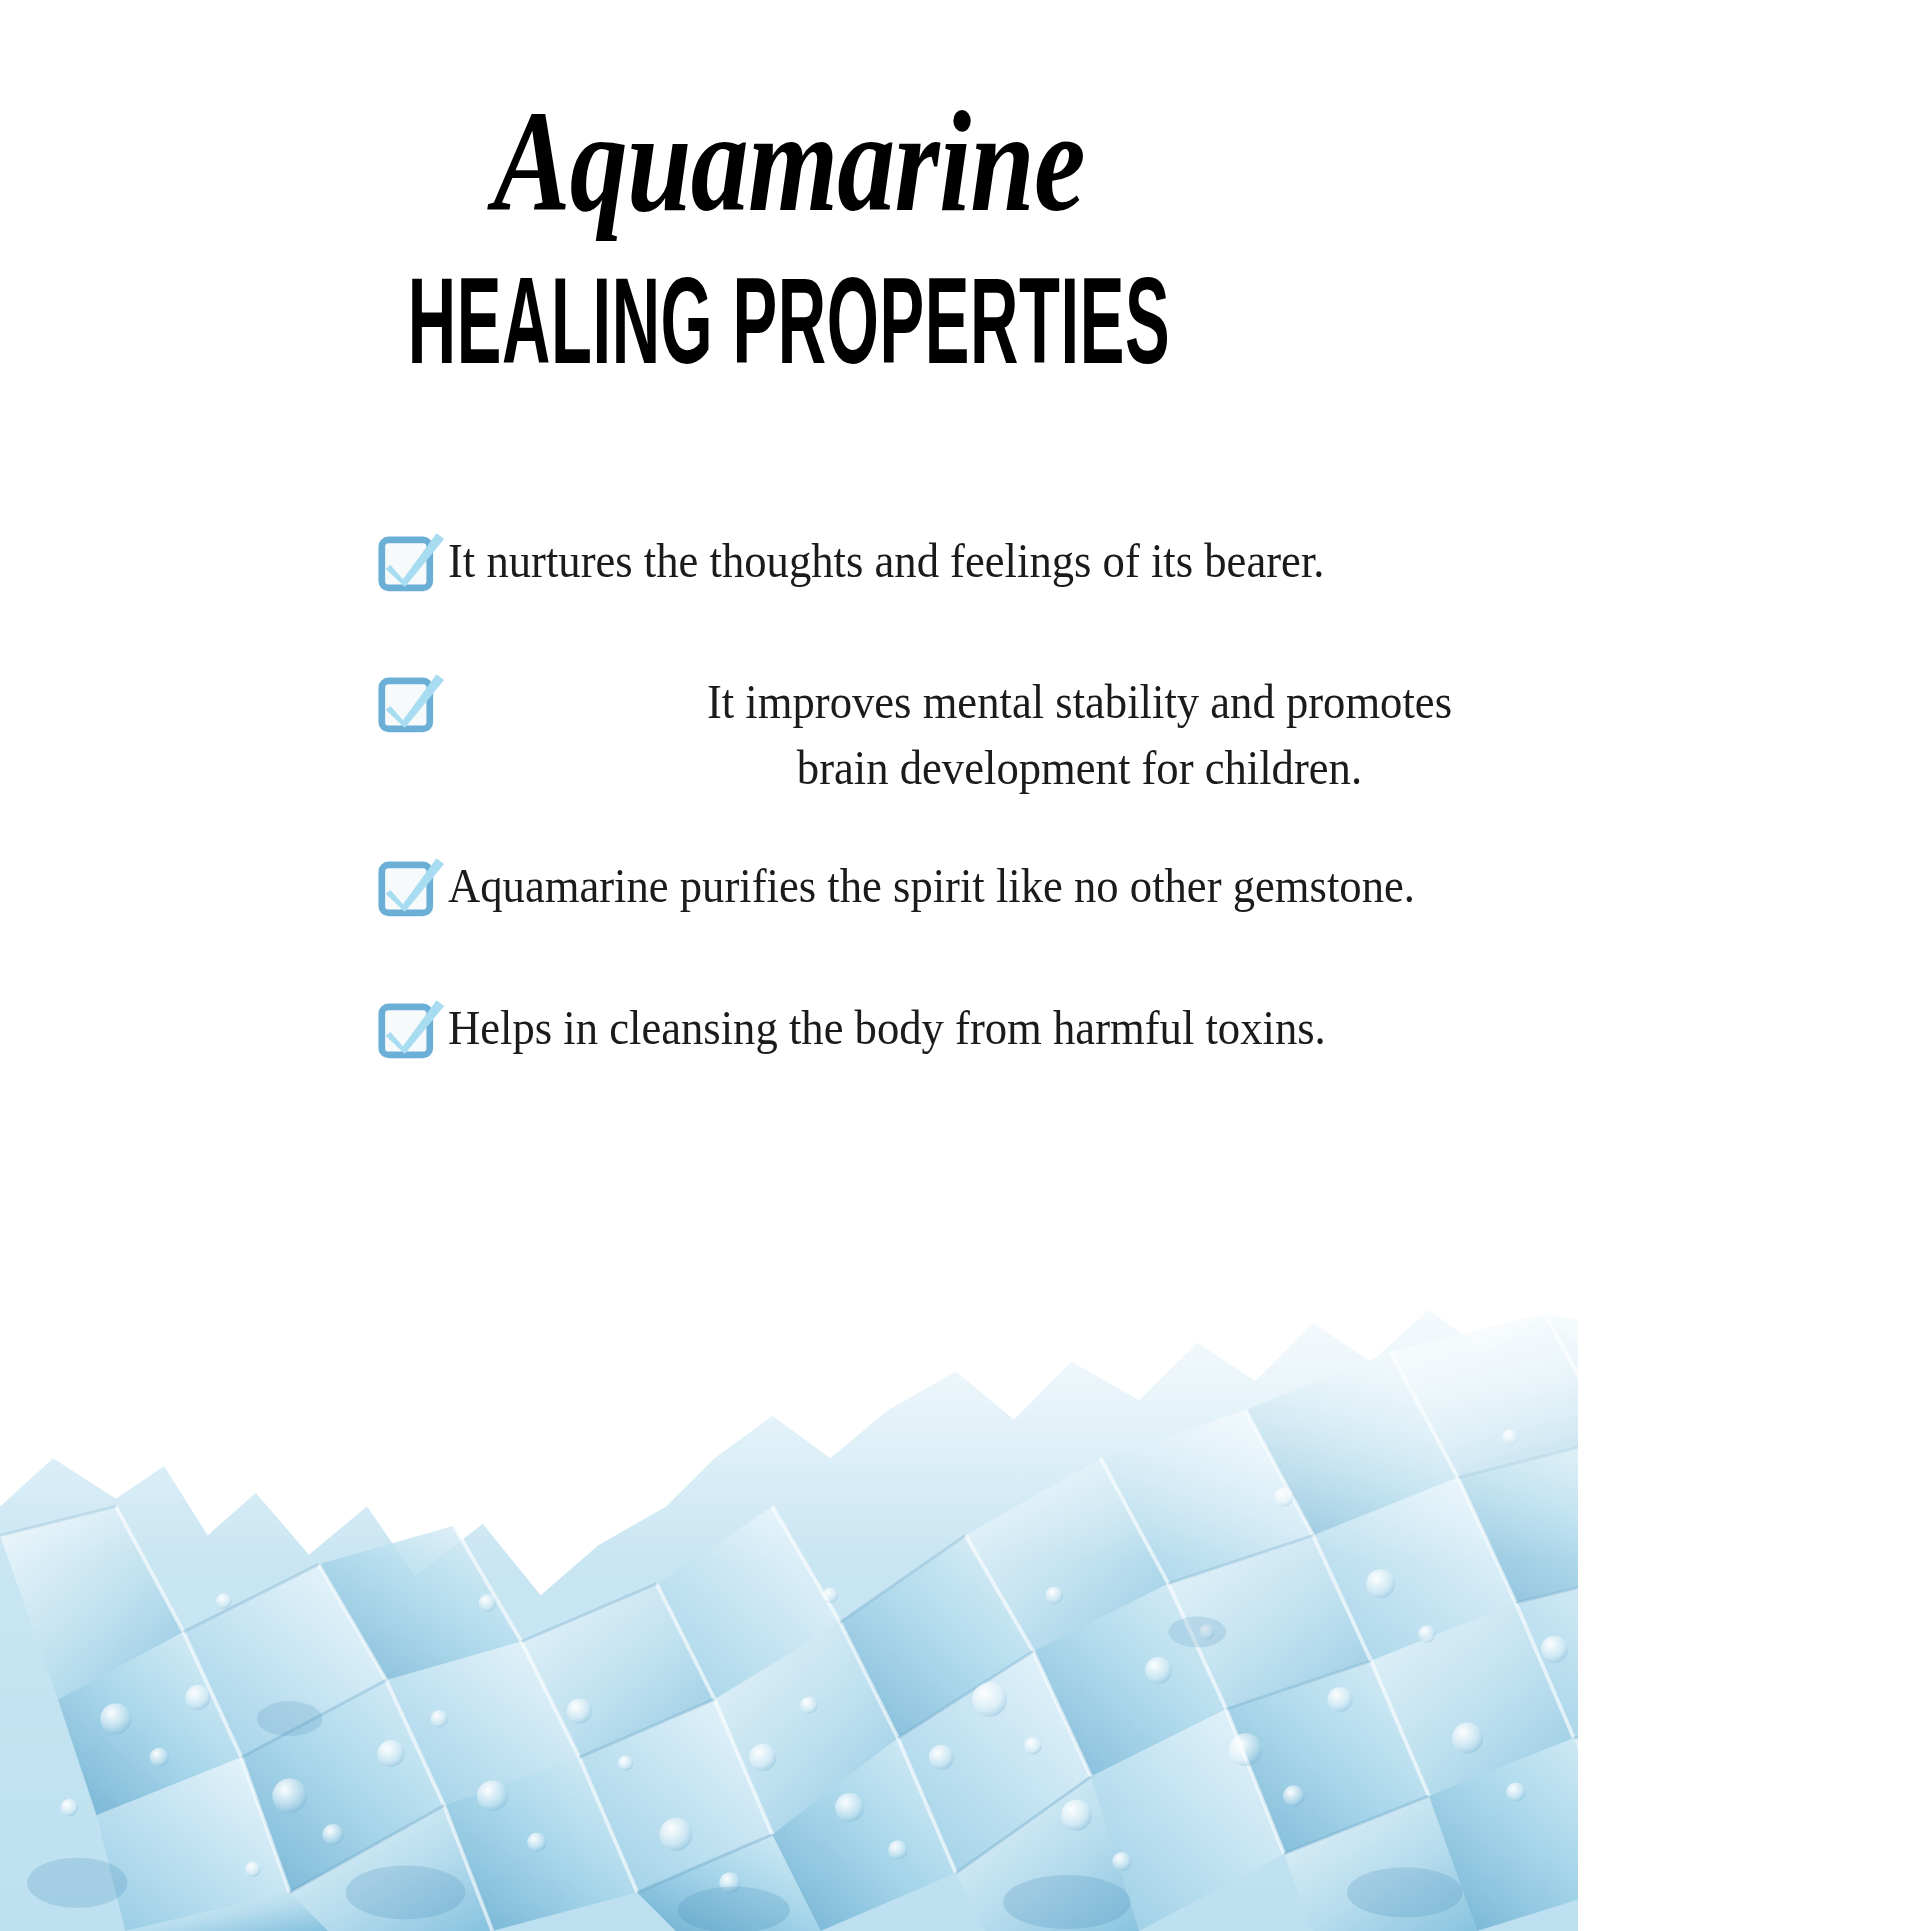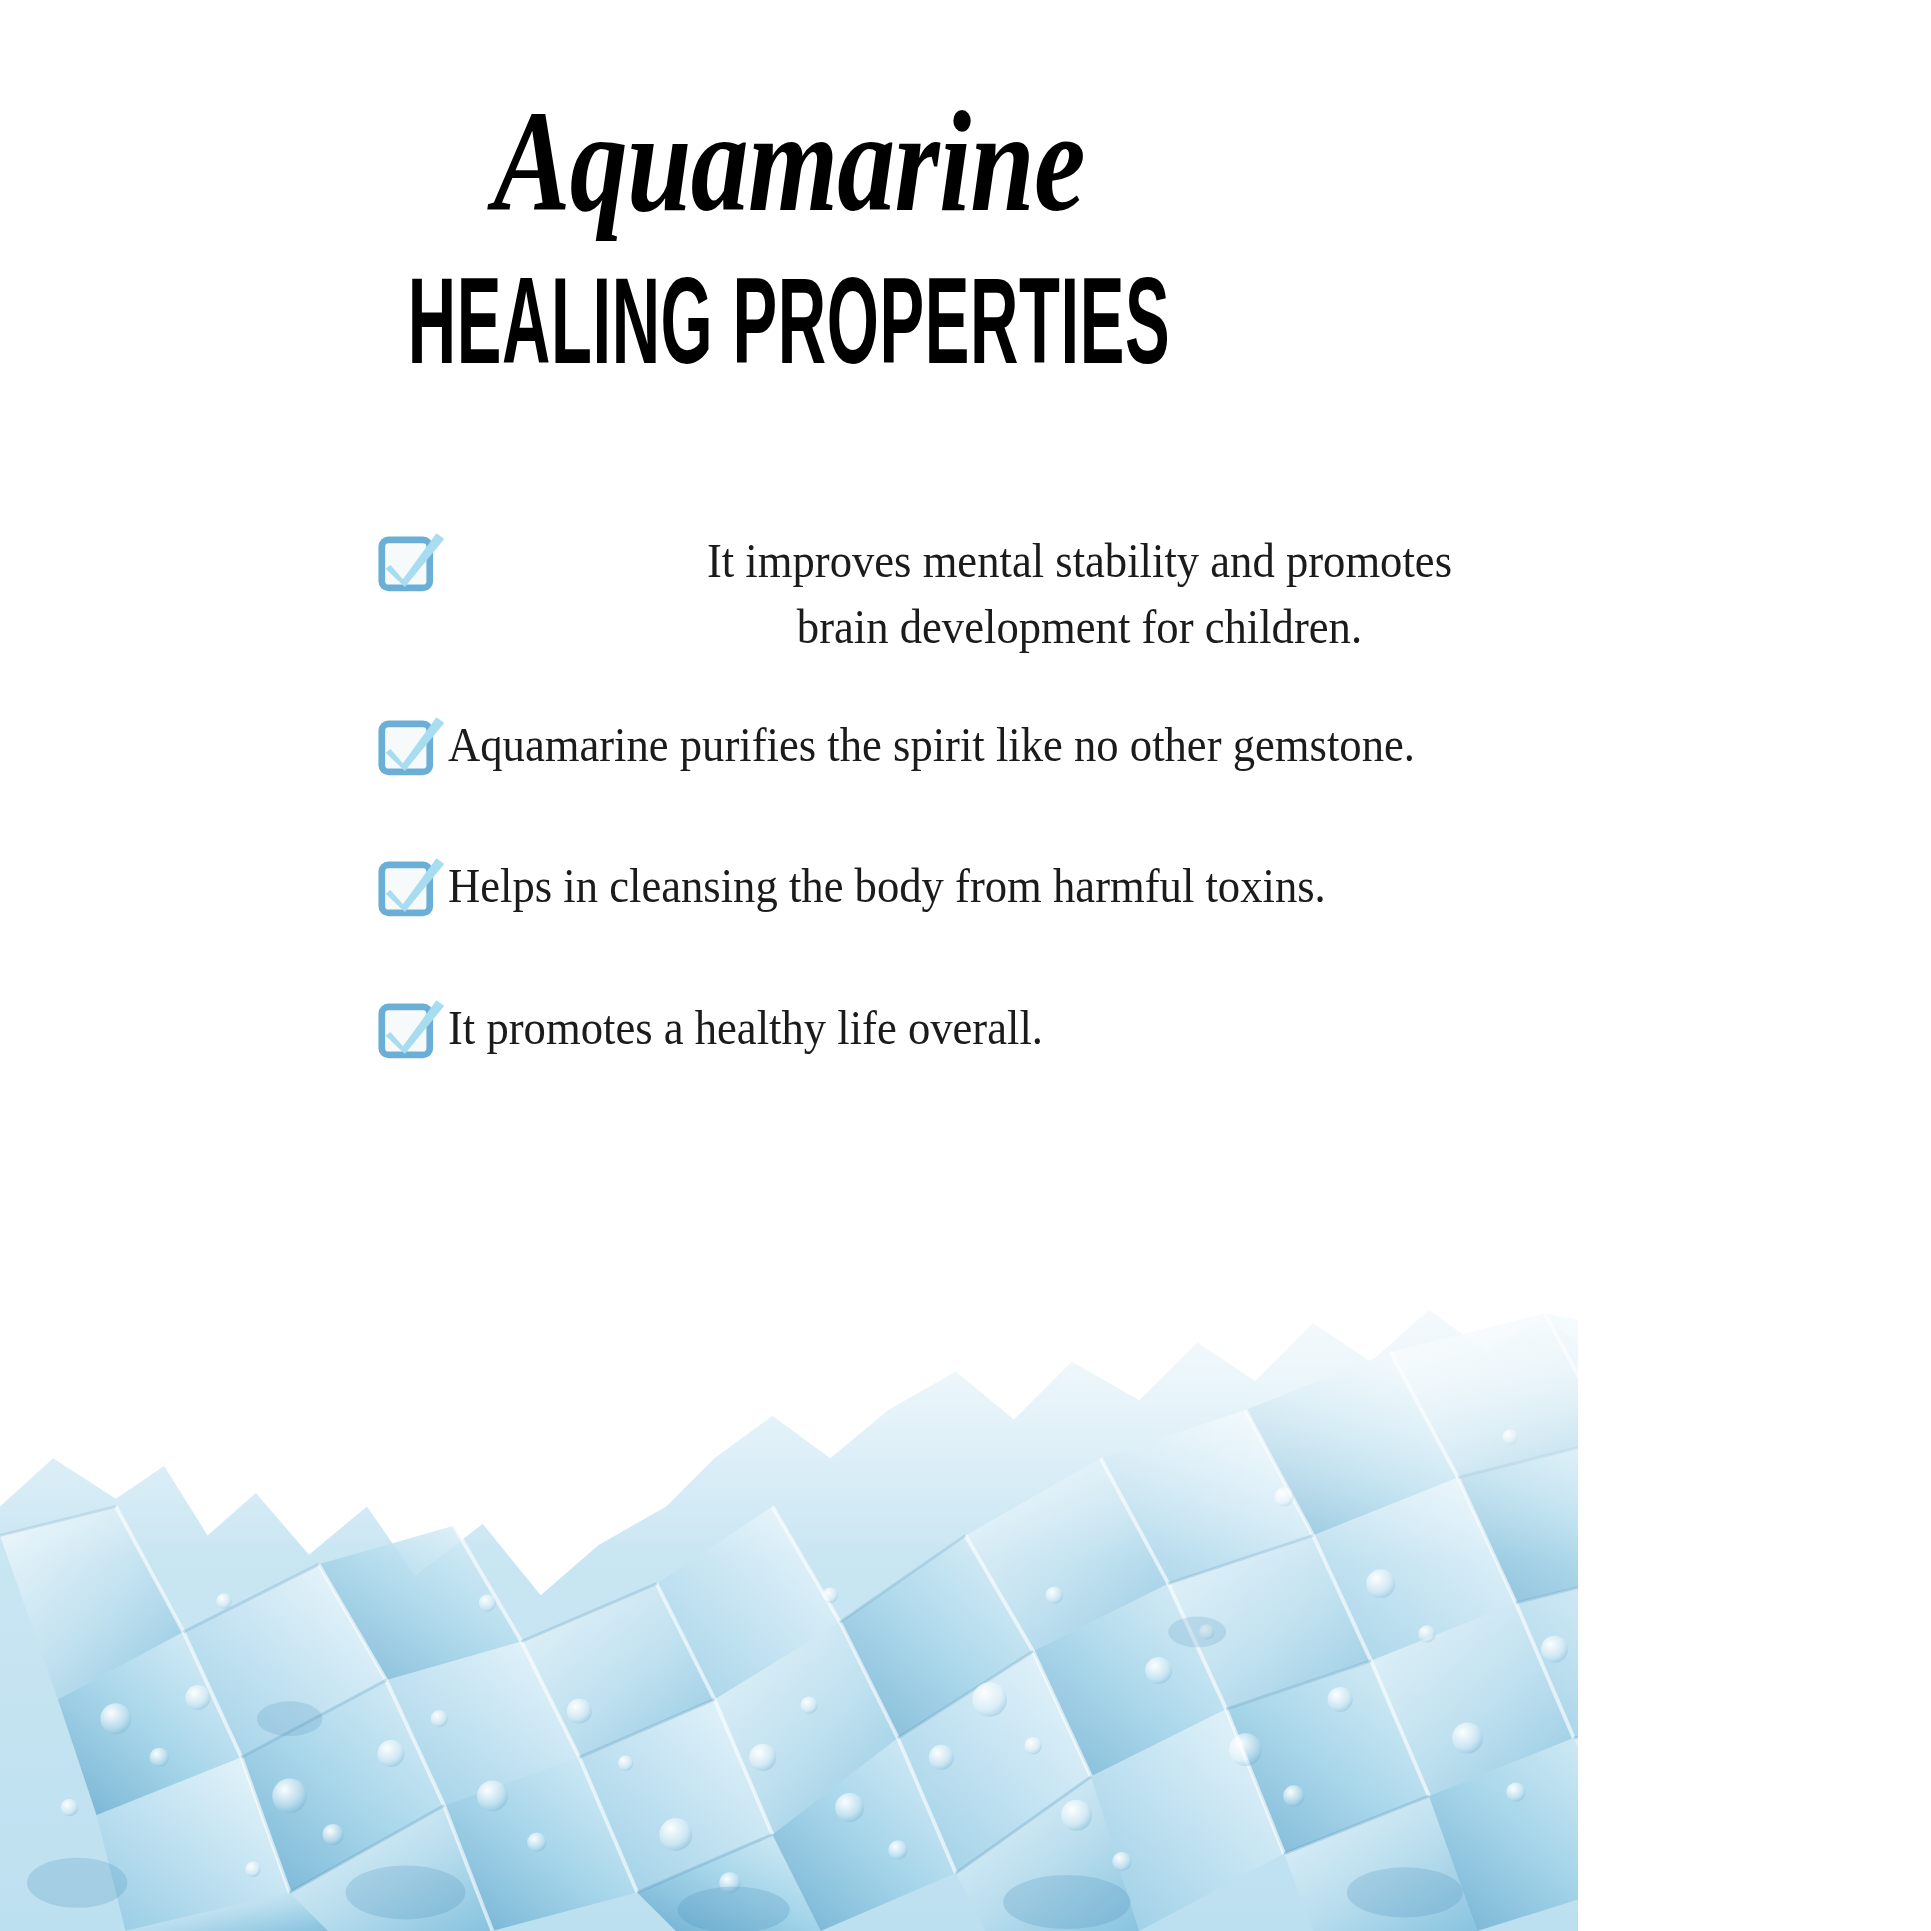--- a/index.html
+++ b/index.html
@@ -97,20 +97,29 @@
 
 <div class="poster">
 
   <div class="header">
     <div class="title">Aquamarine</div>
     <div class="subtitle">HEALING PROPERTIES</div>
   </div>
 
   <div class="list">
 
+    <div class="list-item">
+      <span class="check-wrap">
+        <svg viewBox="0 0 74 66" xmlns="http://www.w3.org/2000/svg">
+          <rect x="5" y="10" width="50" height="50" rx="7" ry="7" fill="#F7FAFB" stroke="#6BAFD6" stroke-width="7"></rect>
+          <path d="M14 36 L27 51 L62 3 L70 9 L29 59 L9 40 Z" fill="#A8DCF0"></path>
+        </svg>
+      </span>
+      <span class="item-text">It nurtures the thoughts and feelings of its bearer.</span>
+    </div>
 
     <div class="list-item tight">
       <span class="check-wrap">
         <svg viewBox="0 0 74 66" xmlns="http://www.w3.org/2000/svg">
           <rect x="5" y="10" width="50" height="50" rx="7" ry="7" fill="#F7FAFB" stroke="#6BAFD6" stroke-width="7"></rect>
           <path d="M14 36 L27 51 L62 3 L70 9 L29 59 L9 40 Z" fill="#A8DCF0"></path>
         </svg>
       </span>
       <span class="item-text">It improves mental stability and promotes
 brain development for children.</span>
@@ -129,29 +138,20 @@
     <div class="list-item">
       <span class="check-wrap">
         <svg viewBox="0 0 74 66" xmlns="http://www.w3.org/2000/svg">
           <rect x="5" y="10" width="50" height="50" rx="7" ry="7" fill="#F7FAFB" stroke="#6BAFD6" stroke-width="7"></rect>
           <path d="M14 36 L27 51 L62 3 L70 9 L29 59 L9 40 Z" fill="#A8DCF0"></path>
         </svg>
       </span>
       <span class="item-text">Helps in cleansing the body from harmful toxins.</span>
     </div>
 
-    <div class="list-item">
-      <span class="check-wrap">
-        <svg viewBox="0 0 74 66" xmlns="http://www.w3.org/2000/svg">
-          <rect x="5" y="10" width="50" height="50" rx="7" ry="7" fill="#F7FAFB" stroke="#6BAFD6" stroke-width="7"></rect>
-          <path d="M14 36 L27 51 L62 3 L70 9 L29 59 L9 40 Z" fill="#A8DCF0"></path>
-        </svg>
-      </span>
-      <span class="item-text">It promotes a healthy life overall.</span>
-    </div>
 
   </div>
 
   <div class="ice">
     <svg viewBox="0 0 2000 740" xmlns="http://www.w3.org/2000/svg" preserveAspectRatio="none">
       <defs>
         <linearGradient id="fadeTop" x1="0" y1="0" x2="0" y2="1">
           <stop offset="0%" stop-color="#ffffff" stop-opacity="1"></stop>
           <stop offset="22%" stop-color="#ffffff" stop-opacity="0.72"></stop>
           <stop offset="48%" stop-color="#ffffff" stop-opacity="0.18"></stop>

